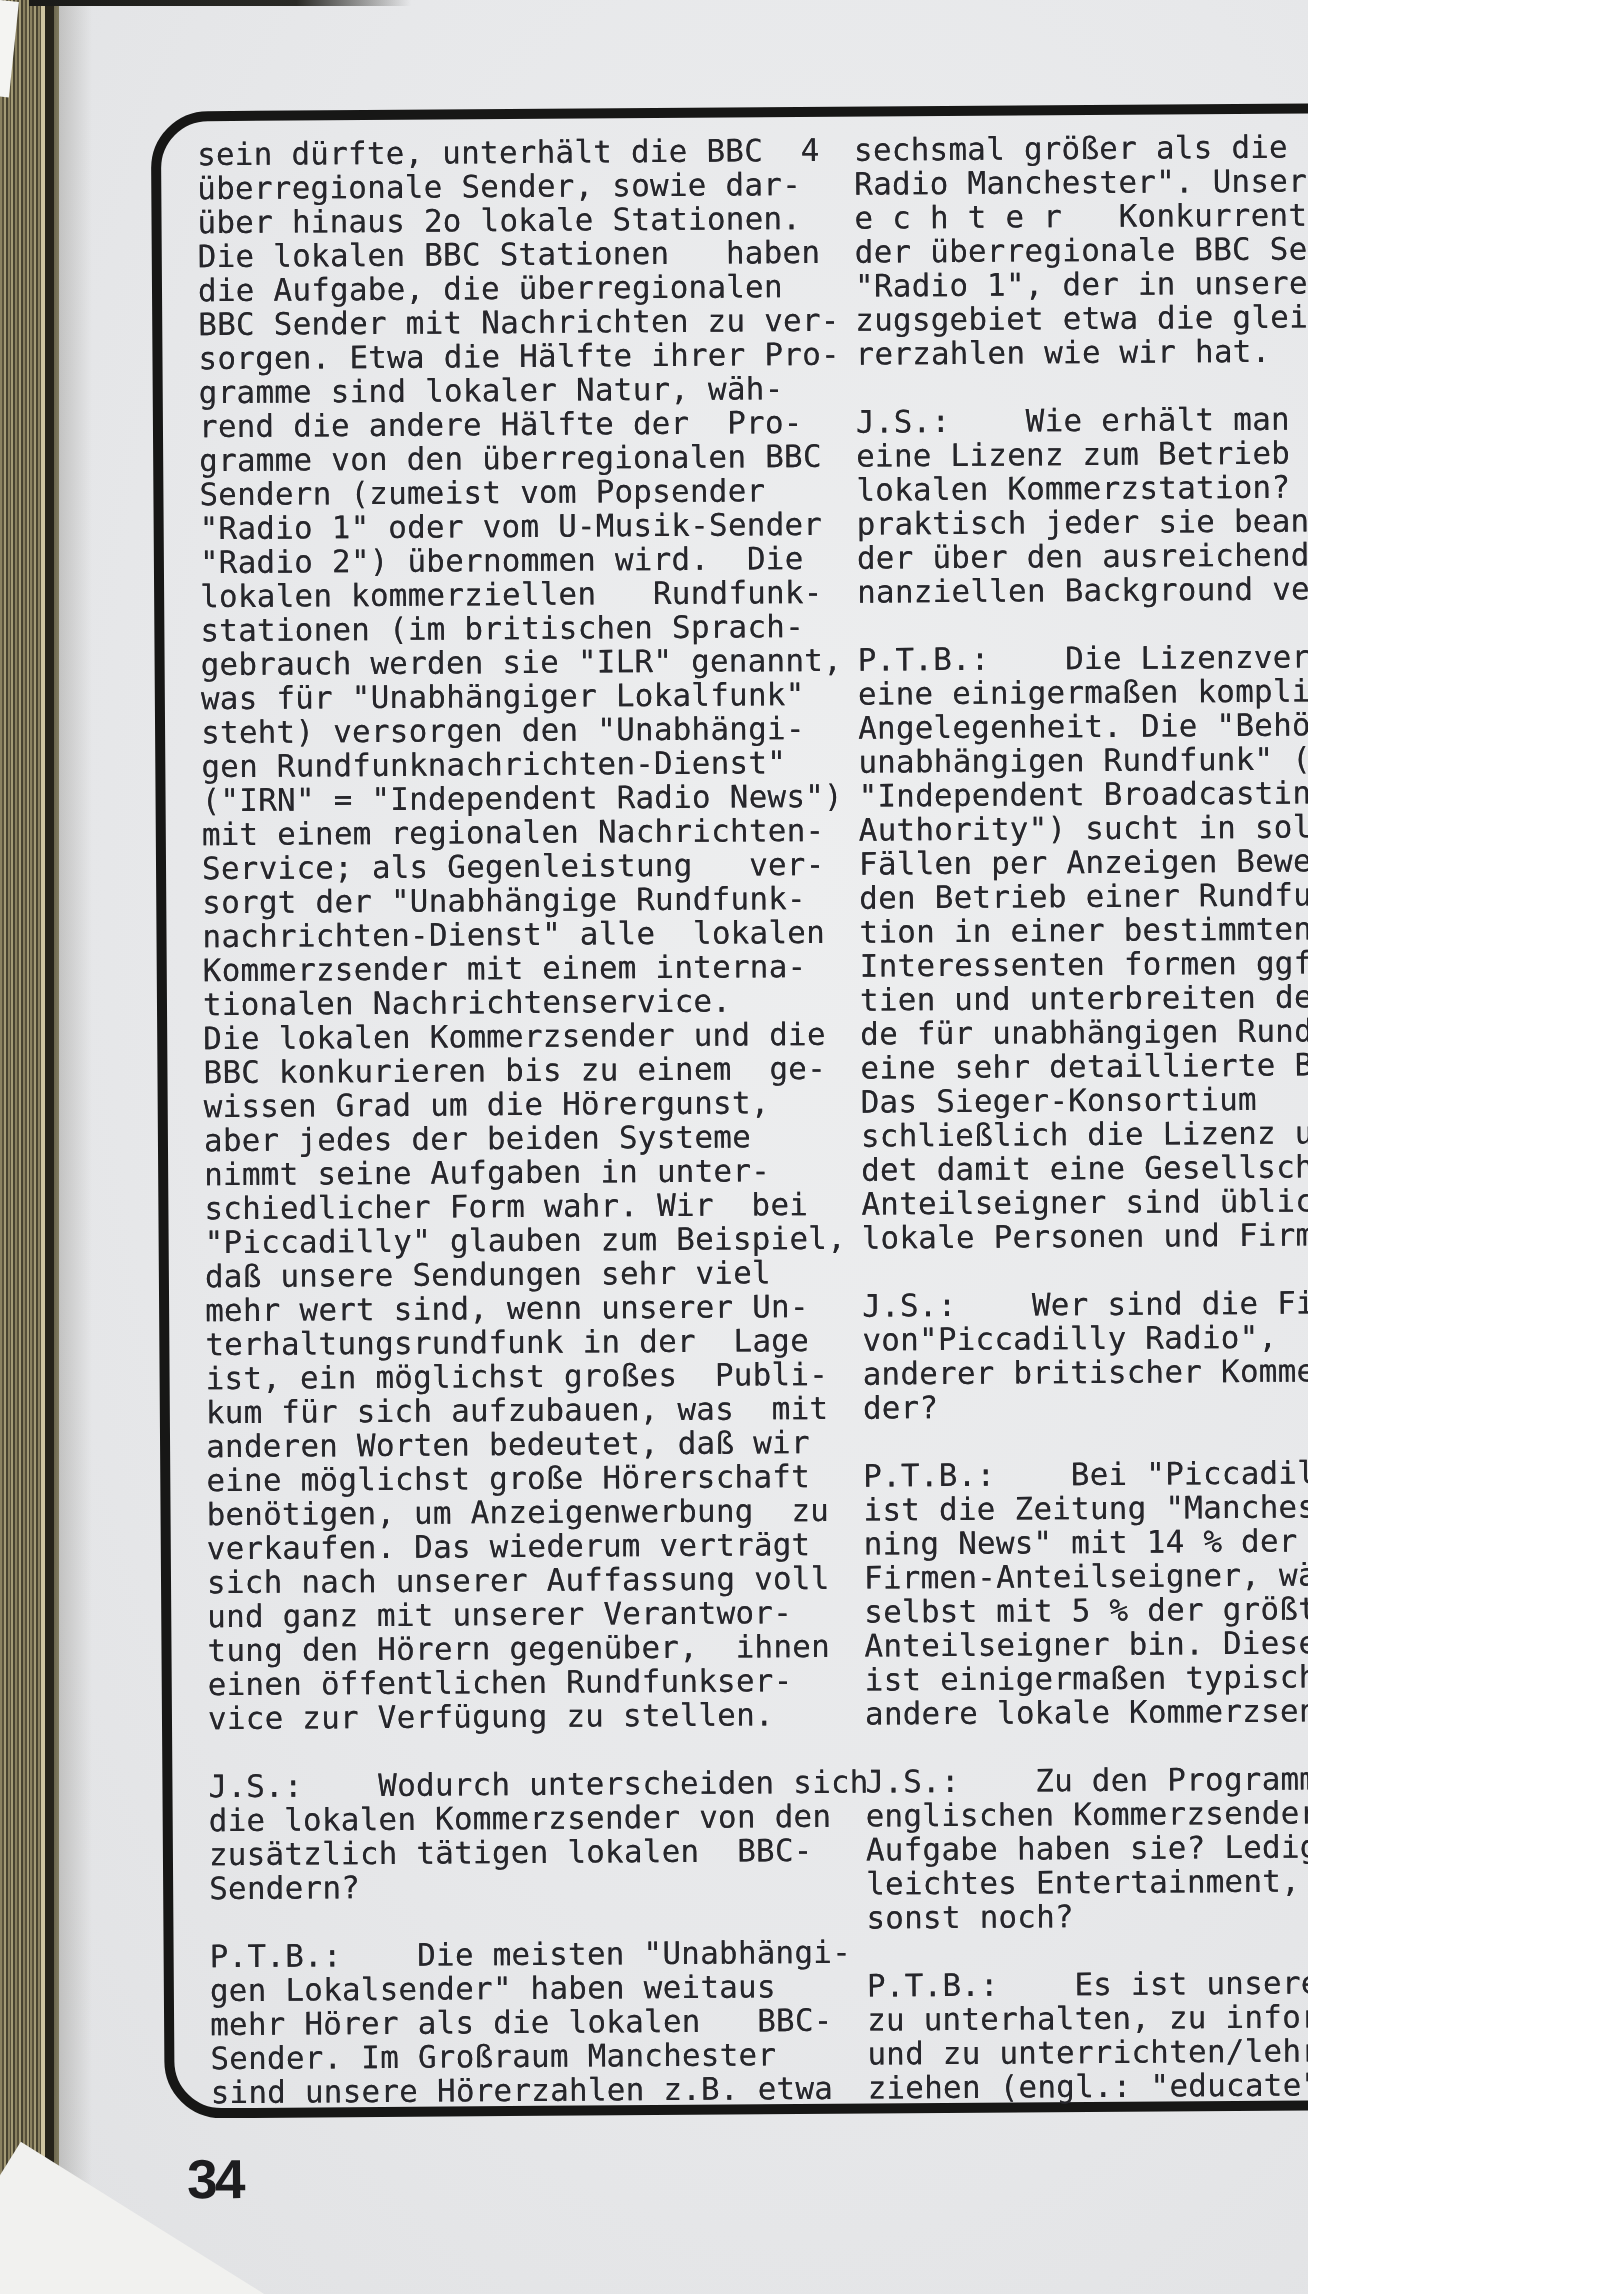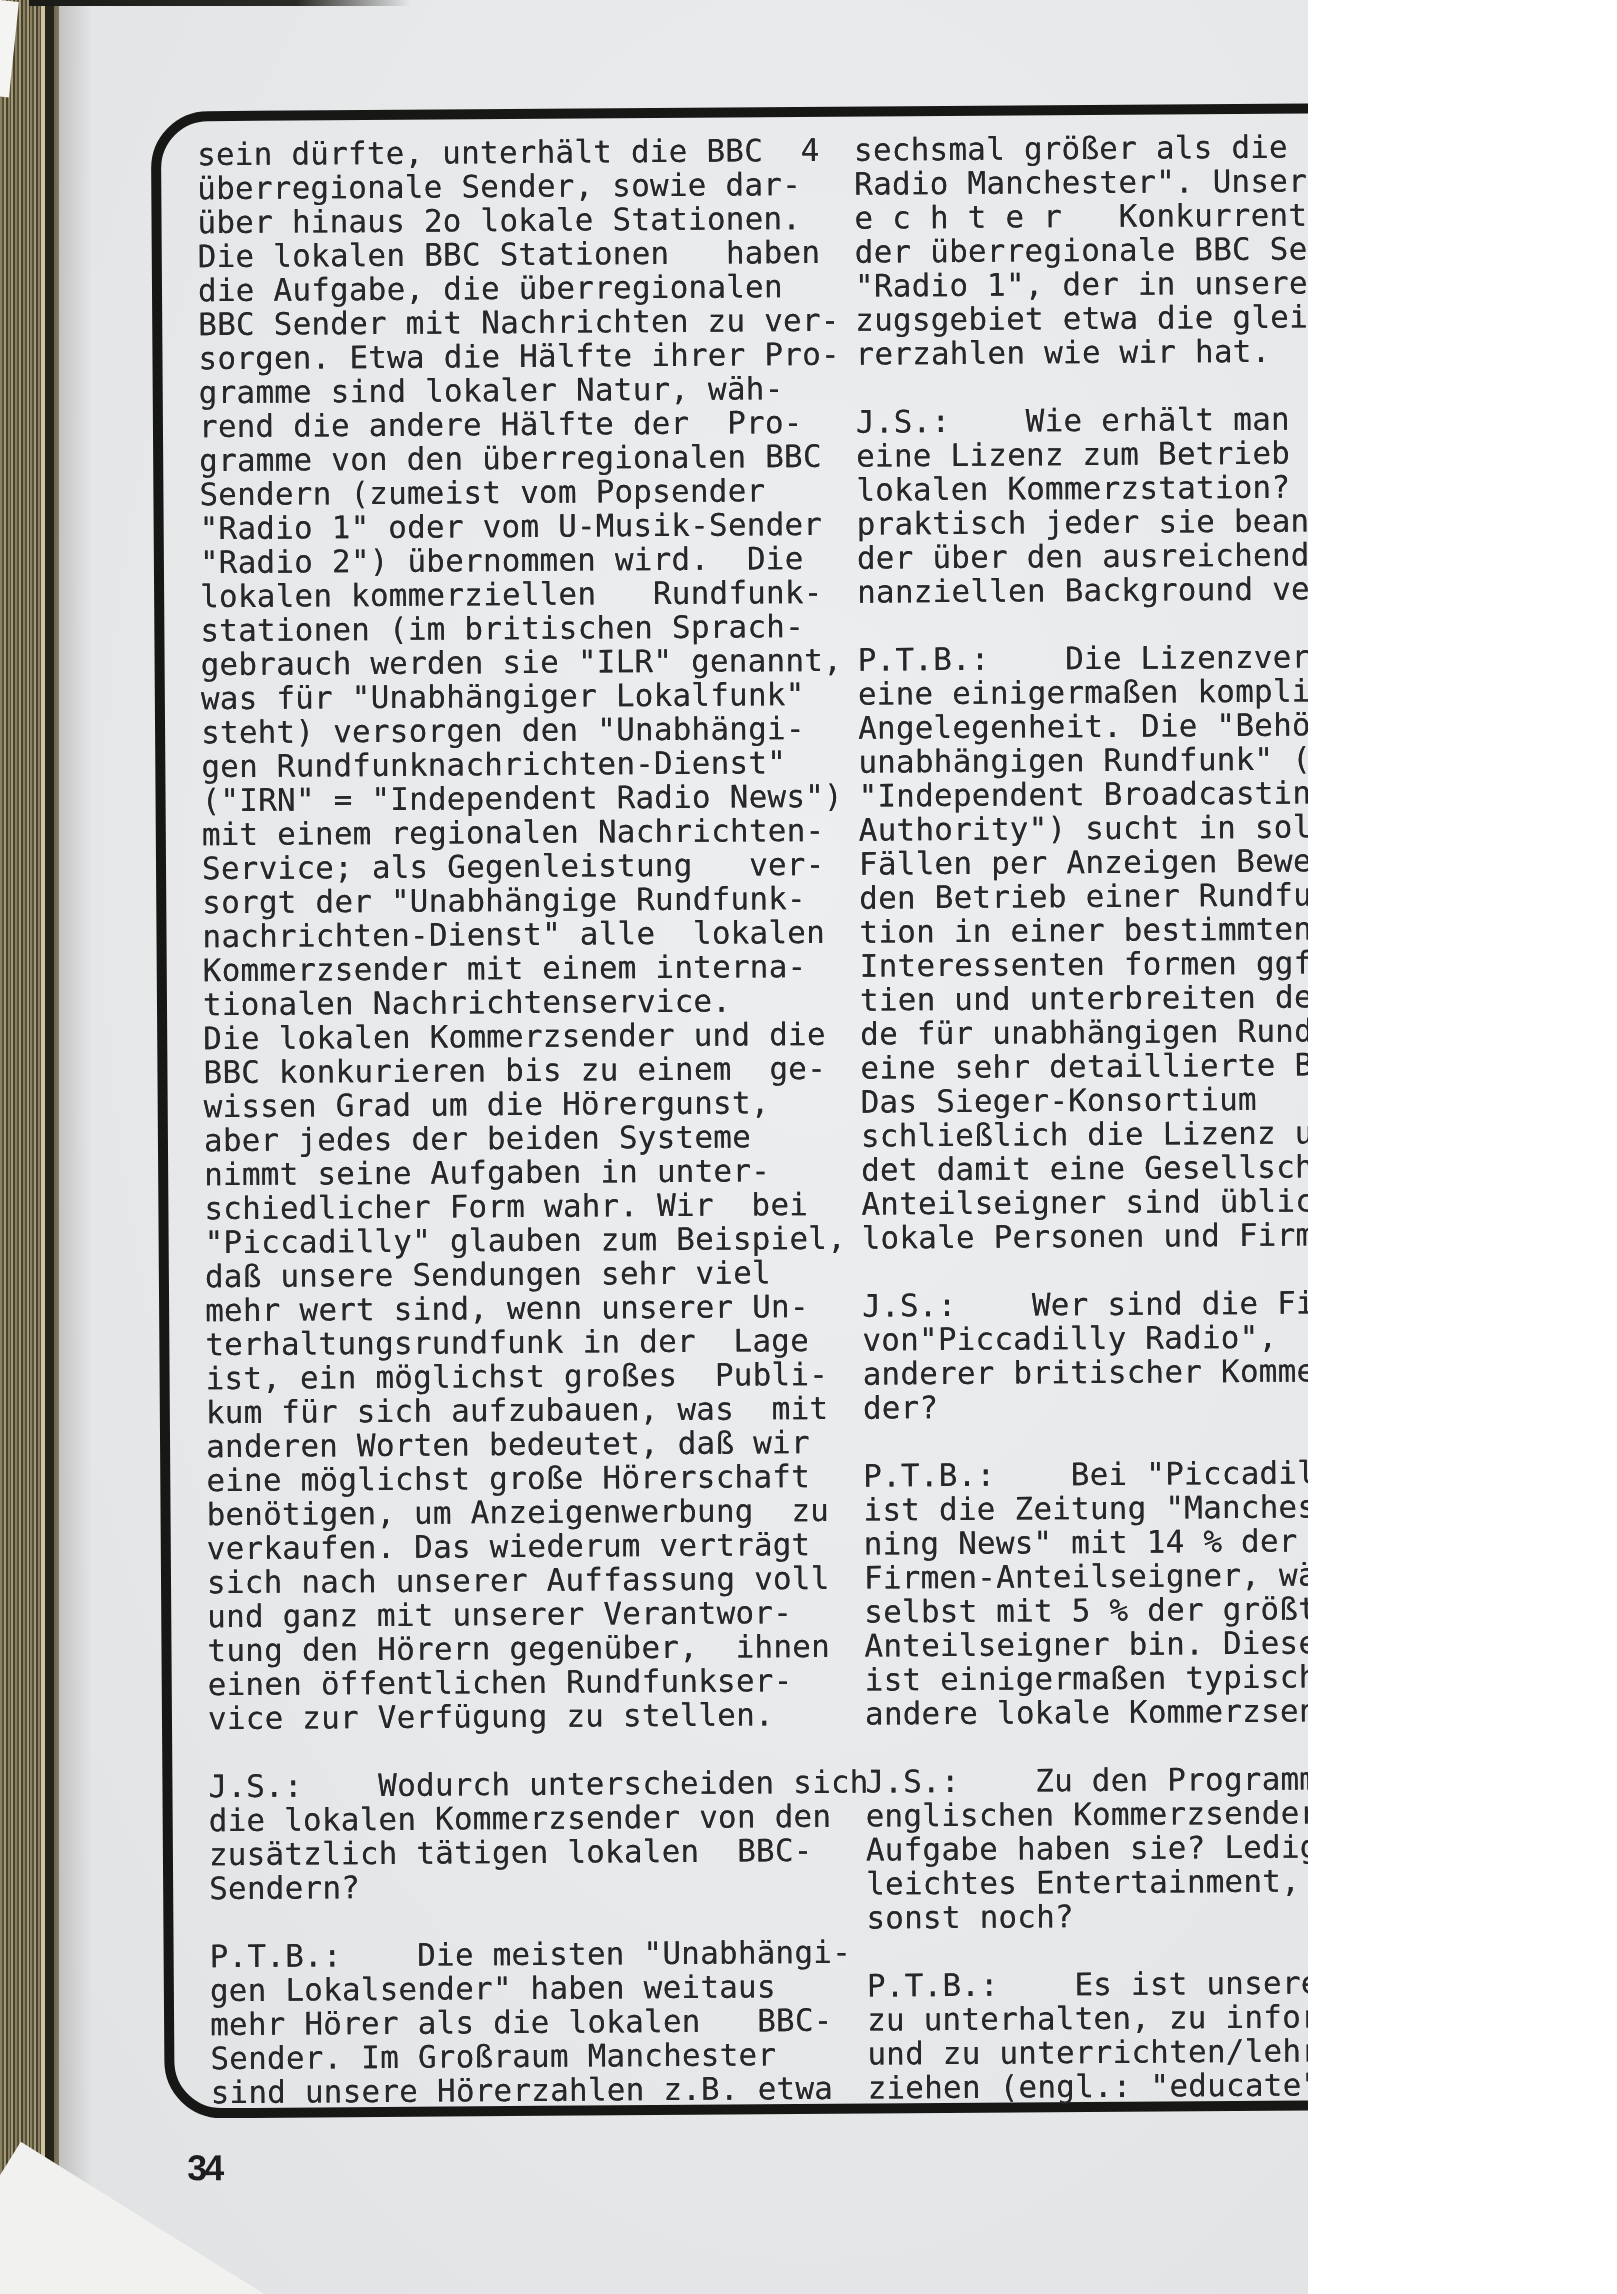--- a/index.html
+++ b/index.html
@@ -59,21 +59,21 @@
     color:#26262b;
     letter-spacing:0.2px;
     text-shadow:0 0 0.6px rgba(38,38,43,0.7);
   }
   .col-left{left:204px;width:660px;}
   .col-right{left:861px;width:675px;}
   .page-number{
     position:absolute;left:180px;top:2143px;
     font-family:"Liberation Sans", sans-serif;
     font-weight:bold;
-    font-size:36px;letter-spacing:-2.9px;
+    font-size:55px;letter-spacing:-2.9px;
     color:#1d1d1f;
   }
 </style>
 </head>
 <body>
 
 <div class="page">
 
   <div class="binding"></div>
   <div class="binding-shadow"></div>

